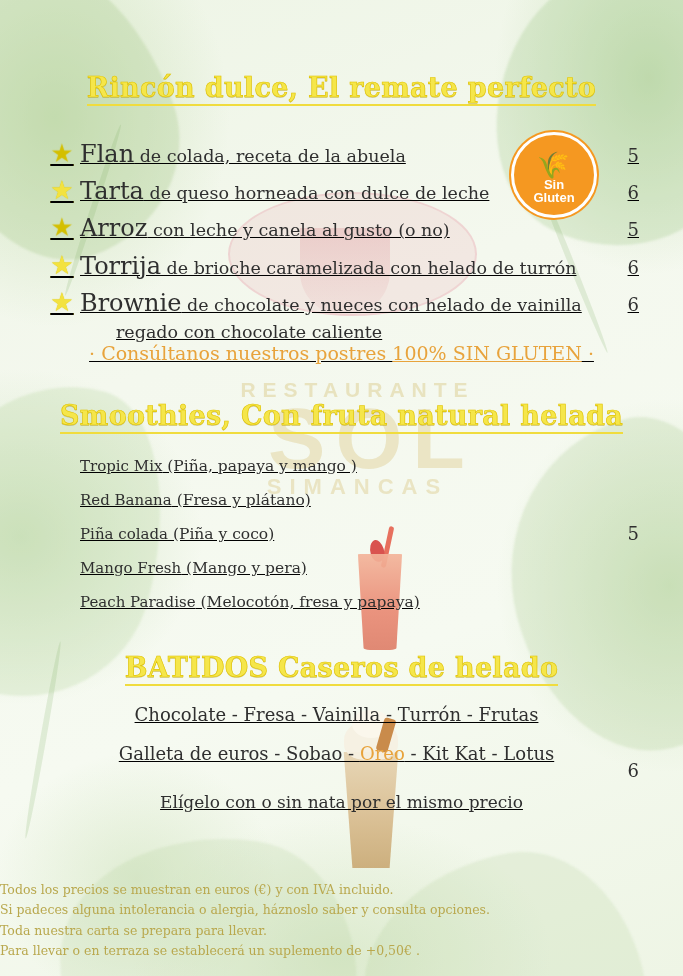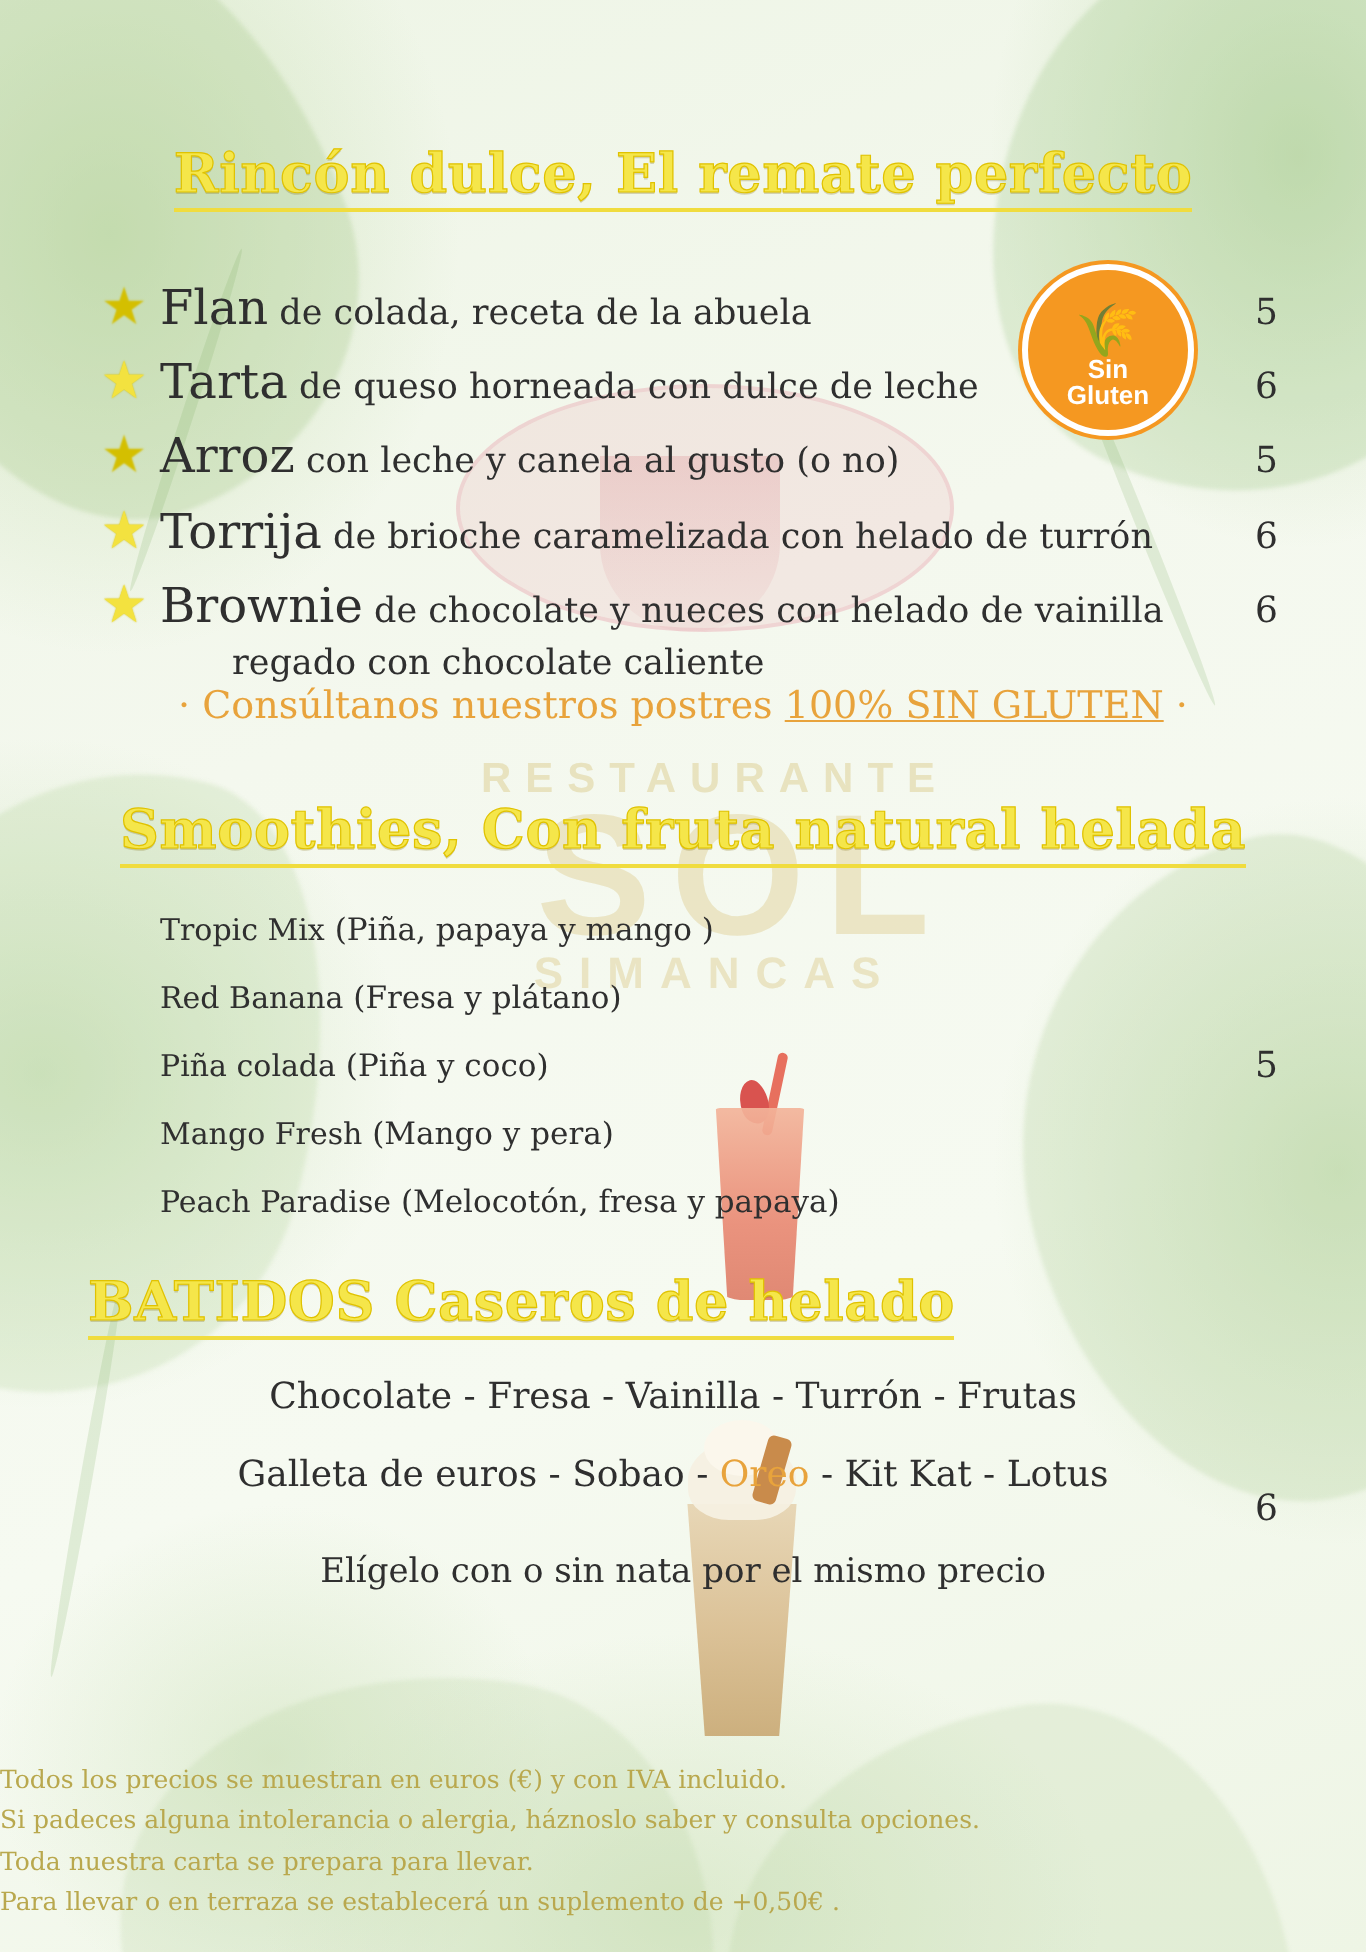--- a/index.html
+++ b/index.html
@@ -202,20 +202,21 @@
     background: linear-gradient(180deg, #e6d3b0, #d8bb8d 55%, #c9a873);
     clip-path: polygon(6% 0, 94% 0, 80% 100%, 20% 100%);
     opacity: 0.9;
   }
 
   
   .content {
     position: relative;
     z-index: 5;
     padding: 0 44px;
+    text-decoration: underline;
   }
 
   .section-title {
     font-family: "DejaVu Serif", serif;
     font-weight: bold;
     color: #f5e64a;
     -webkit-text-stroke: 0.6px #e0c200;
     text-shadow: 0 1px 0 rgba(120,100,0,0.25);
     font-size: 27px;
     border-bottom: 2.5px solid #f0dc3e;
@@ -474,21 +475,21 @@
       </div>
       <div class="smoothie-row">
         <div class="name"><span class="lead">Mango Fresh</span><span class="desc"> (Mango y pera)</span></div>
       </div>
       <div class="smoothie-row">
         <div class="name"><span class="lead">Peach Paradise</span><span class="desc"> (Melocotón, fresa y papaya)</span></div>
       </div>
       <div class="smoothie-price">5</div>
     </div>
 
-    <div style="text-align:left; margin-top:18px;">
+    <div style="text-align:center; margin-top:34px;">
       <span class="section-title">BATIDOS Caseros de helado</span>
     </div>
 
     <div class="batidos-block">
       <div class="batidos-line">Chocolate - Fresa - Vainilla - Turrón - Frutas</div>
       <div class="batidos-line"><span>Galleta de euros - Sobao - </span><span class="oreo">Oreo</span><span> - Kit Kat - Lotus</span></div>
       <div class="batidos-price">6</div>
       <div class="batidos-note">Elígelo con o sin nata por el mismo precio</div>
     </div>
 

